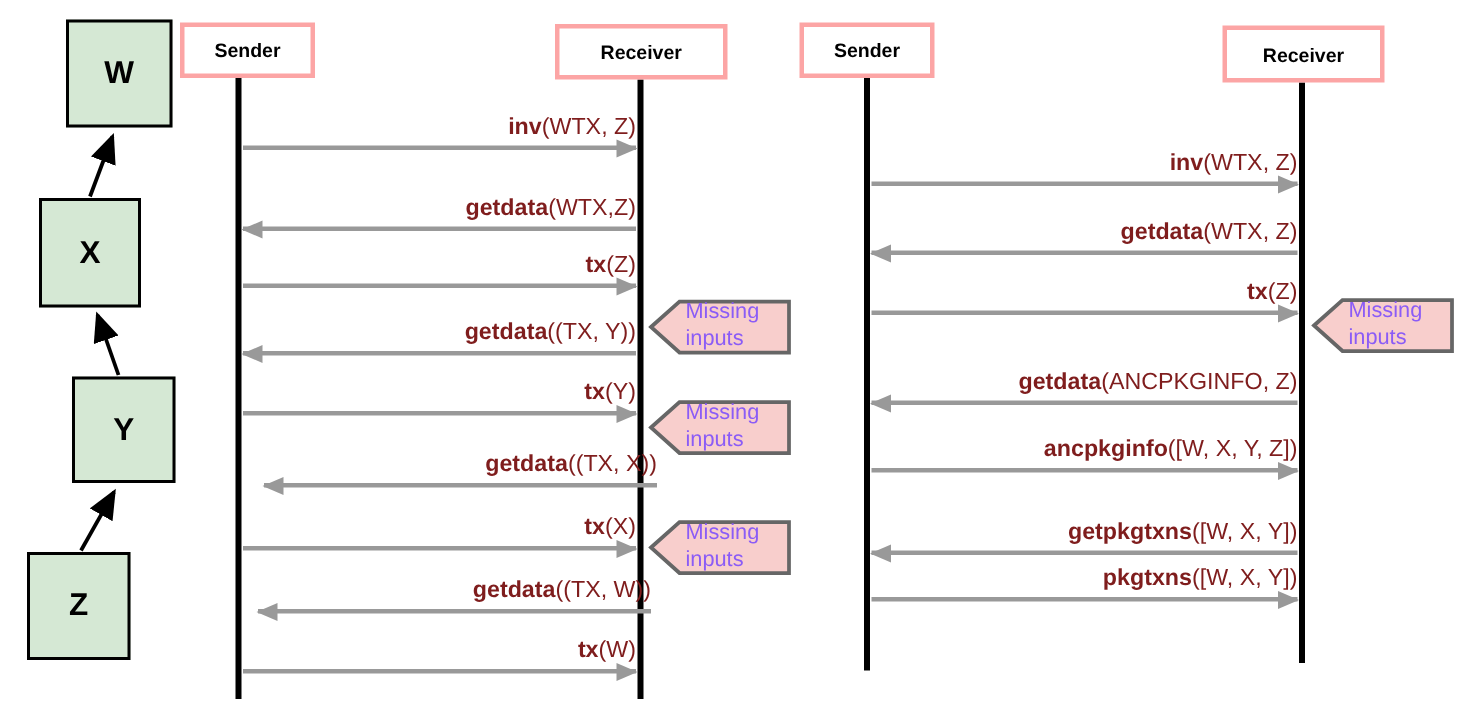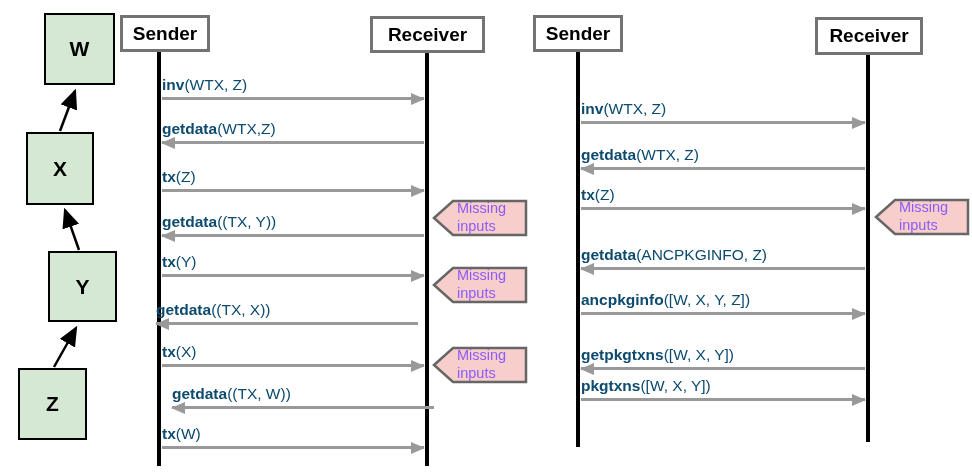--- a/index.html
+++ b/index.html
@@ -17,23 +17,23 @@
   }
   
   .node{
     position:absolute;background:var(--node-fill);border:2px solid var(--node-border);
     display:flex;align-items:center;justify-content:center;
     font-weight:bold;font-size:21px;color:#000;box-sizing:border-box;
   }
   #dag-edges{position:absolute;left:0;top:0;z-index:1;}
   
   .hdr{
-    position:absolute;background:#fff;border:3px solid #737373;box-sizing:border-box;
+    position:absolute;background:#fff;border:3px solid #fca5a5;box-sizing:border-box;
     display:flex;align-items:center;justify-content:center;
-    font-weight:bold;font-size:19px;color:#000;z-index:3;
+    font-weight:bold;font-size:13px;color:#000;z-index:3;
   }
   #hdr-middle-sender{left:120px;top:15px;width:90px;height:37px;}
   #hdr-middle-receiver{left:370px;top:16px;width:115px;height:37px;}
   #hdr-right-sender{left:533px;top:15px;width:90px;height:37px;}
   #hdr-right-receiver{left:815px;top:17px;width:108px;height:38px;}
   
   .lifeline{position:absolute;width:4px;background:var(--lifeline);z-index:2;}
   #ll-middle-sender{left:157px;top:51px;height:415px;}
   #ll-middle-receiver{left:425px;top:52px;height:414px;}
   #ll-right-sender{left:576px;top:51px;height:396px;}
@@ -43,22 +43,22 @@
   .msg-arrow{position:absolute;left:0;right:0;top:0;height:2.5px;background:var(--arrow);}
   .msg-arrow.right::after{
     content:'';position:absolute;right:-1px;top:-4.5px;width:0;height:0;
     border-left:14px solid var(--arrow);border-top:6px solid transparent;border-bottom:6px solid transparent;
   }
   .msg-arrow.left::before{
     content:'';position:absolute;left:-1px;top:-4.5px;width:0;height:0;
     border-right:14px solid var(--arrow);border-top:6px solid transparent;border-bottom:6px solid transparent;
   }
   .msg-label{
-    position:absolute;left:0;right:0;bottom:6px;text-align:left;
-    font-size:15.5px;color:#0c4a6e;white-space:nowrap;
+    position:absolute;left:0;right:0;bottom:6px;text-align:right;
+    font-size:15.5px;color:#7f1d1d;white-space:nowrap;padding-left:44px;
   }
   .msg-label .m{font-weight:bold;}
   
   .callout{position:absolute;width:96px;height:38px;z-index:4;}
   .callout svg{position:absolute;left:0;top:0;}
   .callout polygon{fill:var(--callout-fill);stroke:var(--callout-border);stroke-width:2.5;}
   .callout-text{
     position:absolute;left:25px;top:1px;width:66px;
     font-size:14.5px;line-height:17.5px;color:#8b5cf6;
   }
@@ -88,37 +88,37 @@
 
   <div class="hdr" id="hdr-middle-sender">Sender</div>
   <div class="hdr" id="hdr-middle-receiver">Receiver</div>
   <div class="lifeline" id="ll-middle-sender"></div>
   <div class="lifeline" id="ll-middle-receiver"></div>
   <div id="middle-msgs">
       <div class="msg-row" style="left: 162px; top: 97px; width: 262px;">
         <div class="msg-label"><span class="m">inv</span><span>(WTX, Z)</span></div>
         <div class="msg-arrow right"></div>
       </div>
-      <div class="msg-row" style="left: 162px; top: 141px; width: 262px;">
+      <div class="msg-row" style="left: 162px; top: 151px; width: 262px;">
         <div class="msg-label"><span class="m">getdata</span><span>(WTX,Z)</span></div>
         <div class="msg-arrow left"></div>
       </div>
       <div class="msg-row" style="left: 162px; top: 189px; width: 262px;">
         <div class="msg-label"><span class="m">tx</span><span>(Z)</span></div>
         <div class="msg-arrow right"></div>
       </div>
       <div class="msg-row" style="left: 162px; top: 234px; width: 262px;">
         <div class="msg-label"><span class="m">getdata</span><span>((TX, Y))</span></div>
         <div class="msg-arrow left"></div>
       </div>
       <div class="msg-row" style="left: 162px; top: 274px; width: 262px;">
         <div class="msg-label"><span class="m">tx</span><span>(Y)</span></div>
         <div class="msg-arrow right"></div>
       </div>
-      <div class="msg-row" style="left: 156px; top: 322px; width: 262px;">
+      <div class="msg-row" style="left: 176px; top: 322px; width: 262px;">
         <div class="msg-label"><span class="m">getdata</span><span>((TX, X))</span></div>
         <div class="msg-arrow left"></div>
       </div>
       <div class="msg-row" style="left: 162px; top: 364px; width: 262px;">
         <div class="msg-label"><span class="m">tx</span><span>(X)</span></div>
         <div class="msg-arrow right"></div>
       </div>
       <div class="msg-row" style="left: 172px; top: 406px; width: 262px;">
         <div class="msg-label"><span class="m">getdata</span><span>((TX, W))</span></div>
         <div class="msg-arrow left"></div>

